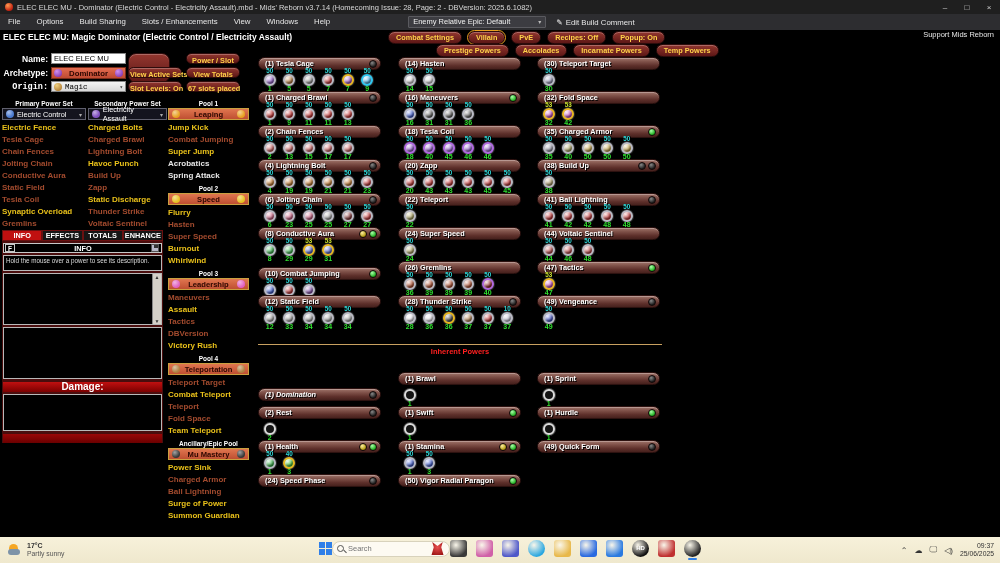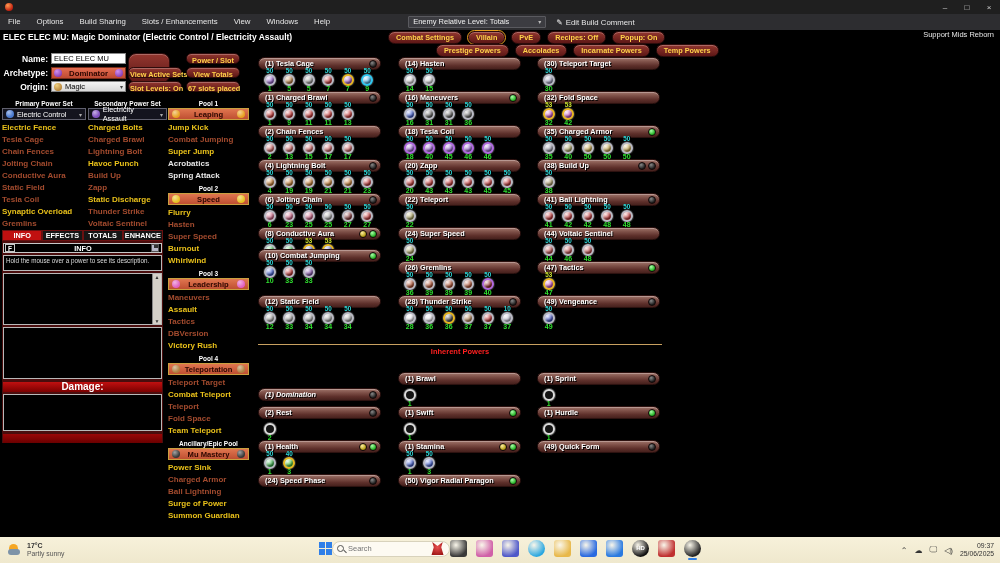--- a/index.html
+++ b/index.html
@@ -108,39 +108,40 @@
   #tb-tray { position:absolute; right:6px; top:0; height:26px; display:flex; align-items:center; gap:7px; }
   .tray-glyph { font-size:8px; color:#333; }
   #clock { text-align:right; font-size:6.8px; color:#333; line-height:8px; }
   .active-underline { position:absolute; left:4px; bottom:-3px; width:9px; height:2px; border-radius:1px; background:#2f7fe8; }
 </style>
 </head>
 <body>
 
 <div id="titlebar">
   <div id="app-icon"></div>
+  <span>ELEC ELEC MU - Dominator (Electric Control - Electricity Assault).mbd - Mids' Reborn v3.7.14  (Homecoming Issue: 28, Page: 2 - DBVersion: 2025.6.1082)</span>
   <div id="win-controls">
     <span>–</span>
     <span>□</span>
     <span>×</span>
   </div>
 </div>
 
 <div id="menubar">
   <div id="menu-items" style="display: flex;">
       <span class="menu-item">File</span>
       <span class="menu-item">Options</span>
       <span class="menu-item">Build Sharing</span>
       <span class="menu-item">Slots / Enhancements</span>
       <span class="menu-item">View</span>
       <span class="menu-item">Windows</span>
       <span class="menu-item">Help</span>
     </div>
   <div id="enemy-select">
-    <span>Enemy Relative Level: Totals</span>
+    <span>Enemy Relative Epic: Default</span>
     <span style="font-size:6px;color:#bbb;">▾</span>
   </div>
   <div id="edit-comment">
     <span>✎</span>
     <span>Edit Build Comment</span>
   </div>
 </div>
 <div id="support-link">Support Mids Reborn</div>
 
 <div id="build-title">ELEC ELEC MU: Magic Dominator (Electric Control / Electricity Assault)</div>
@@ -163,21 +164,21 @@
   <input id="name-input" value="ELEC ELEC MU" style="">
 </div>
 <div class="char-row" style="top:67px;">
   <span class="fld-label">Archetype:</span>
   <div id="arch-btn">
     <span class="orb" style="background:radial-gradient(circle at 35% 30%,#d090f0,#7020a0);"></span>
     <span class="lbl">Dominator</span>
     <span class="orb" style="background:radial-gradient(circle at 35% 30%,#d090f0,#7020a0);"></span>
   </div>
 </div>
-<div class="char-row" style="top:81px;">
+<div class="char-row" style="top:81px;font-family:Liberation Mono, monospace;">
   <span class="fld-label">Origin:</span>
   <div id="origin-sel">
     <span class="orb" style="background:radial-gradient(circle at 35% 30%,#f0d080,#a06820);"></span>
     <span>Magic</span>
     <span class="chev">▾</span>
   </div>
 </div>
 <div id="side-btns">
     <div class="pillbtn side-btn" style="left: 128px; top: 53px; width: 42px; padding: 14px 1px;">Normal</div>
     <div class="pillbtn side-btn" style="left: 186px; top: 53px; width: 54px; padding: 1.5px 1px;">Power / Slot</div>
@@ -516,21 +517,21 @@
           <div class="sorb" style="background: radial-gradient(circle at 35% 30%, rgba(255, 255, 255, 0.85), rgb(90, 106, 208) 65%) rgb(90, 106, 208); border-color: rgb(232, 184, 32);"></div>
           <div class="slvl">29</div>
         </div>
         <div class="slot">
           <div class="enh purp">53</div>
           <div class="sorb" style="background: radial-gradient(circle at 35% 30%, rgba(255, 255, 255, 0.85), rgb(90, 106, 208) 65%) rgb(90, 106, 208); border-color: rgb(232, 184, 32);"></div>
           <div class="slvl">31</div>
         </div>
       </div>
     </div>
-    <div class="power" style="top: 192px; text-decoration: underline;">
+    <div class="power" style="top: 210px; text-decoration: underline;">
       <div class="pbar">
         <span class="plabel">(10) Combat Jumping</span>
         <div class="dots">
           <span class="dot green"></span>
         </div>
       </div>
       <div class="slots">
         <div class="slot">
           <div class="enh">50</div>
           <div class="sorb" style="background: radial-gradient(circle at 35% 30%, rgba(255, 255, 255, 0.85), rgb(74, 102, 214) 65%) rgb(74, 102, 214);"></div>

